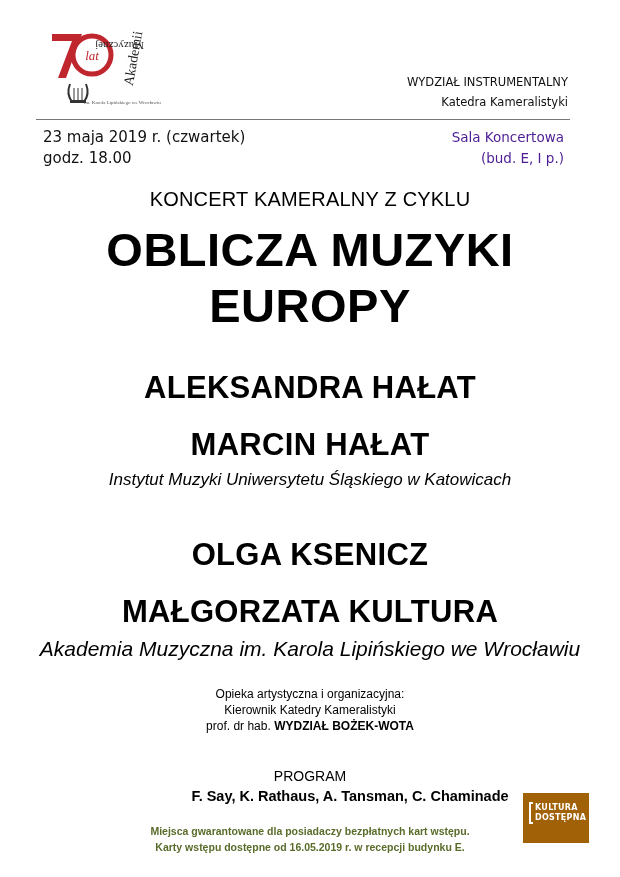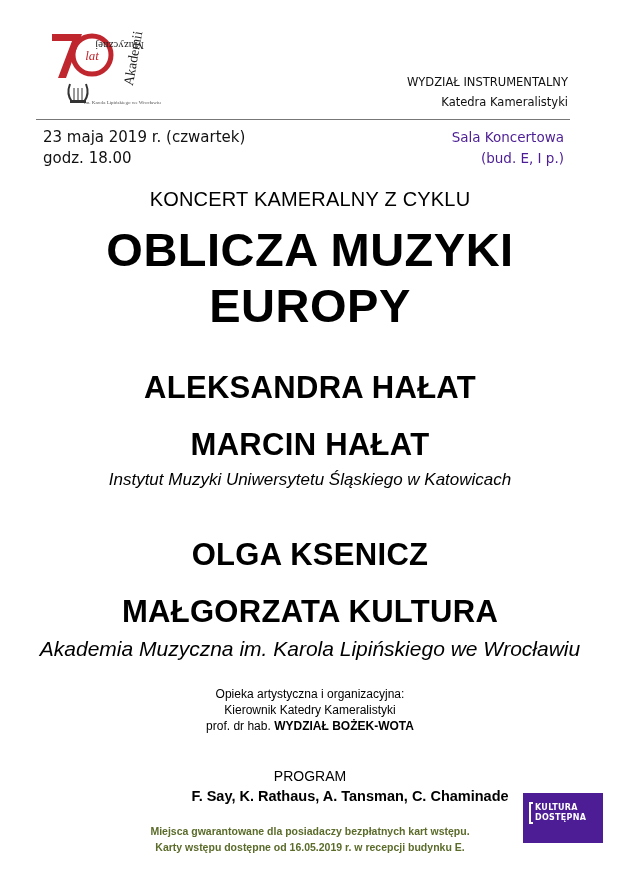--- a/index.html
+++ b/index.html
@@ -107,22 +107,22 @@
     }
     .notice {
       top: 823px;
       font-size: 10.5px;
       font-weight: bold;
       line-height: 16px;
       color: #5a6b2a;
     }
 
     .kultura {
-      left: 523px; top: 793px; width: 80px; height: 50px;
-      background: #4c1d95;
+      left: 523px; top: 793px; width: 66px; height: 50px;
+      background: #a16207;
       color: #fff;
       box-sizing: border-box;
       padding: 10px 0 0 7px;
       font-family: "DejaVu Sans", sans-serif;
       font-weight: bold;
       font-size: 8px;
       line-height: 10px;
       letter-spacing: 0.3px;
     }
     .kultura .bracket {

